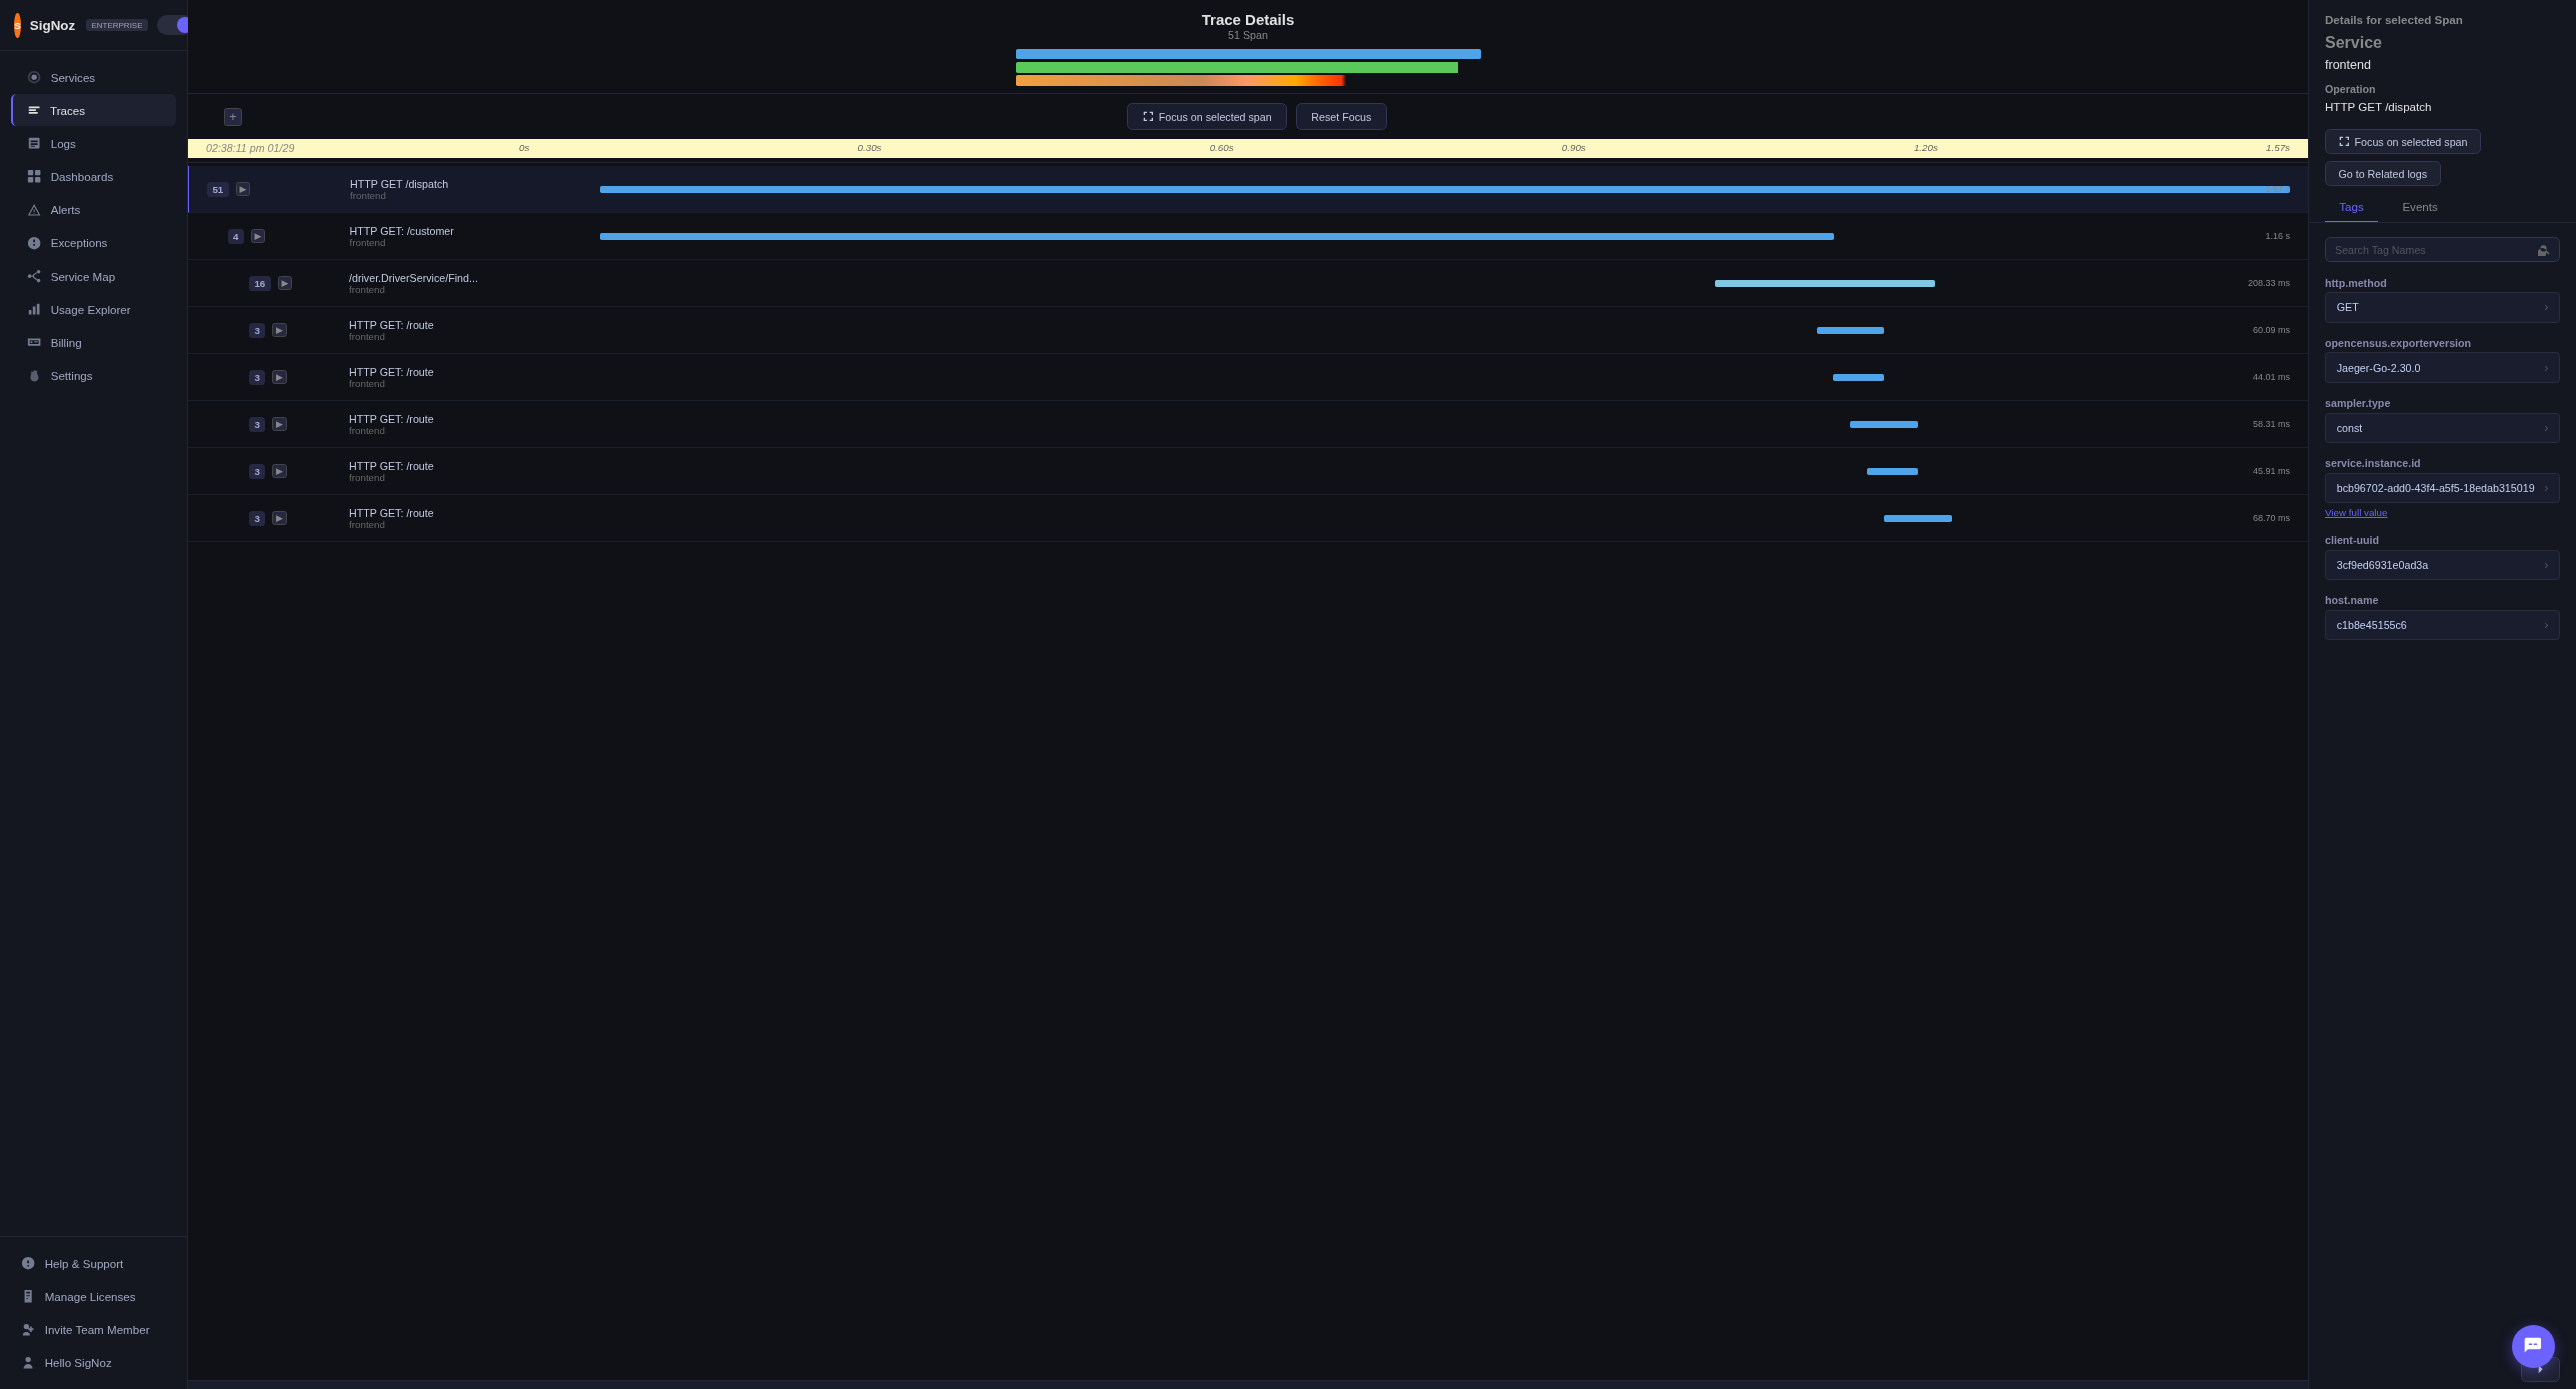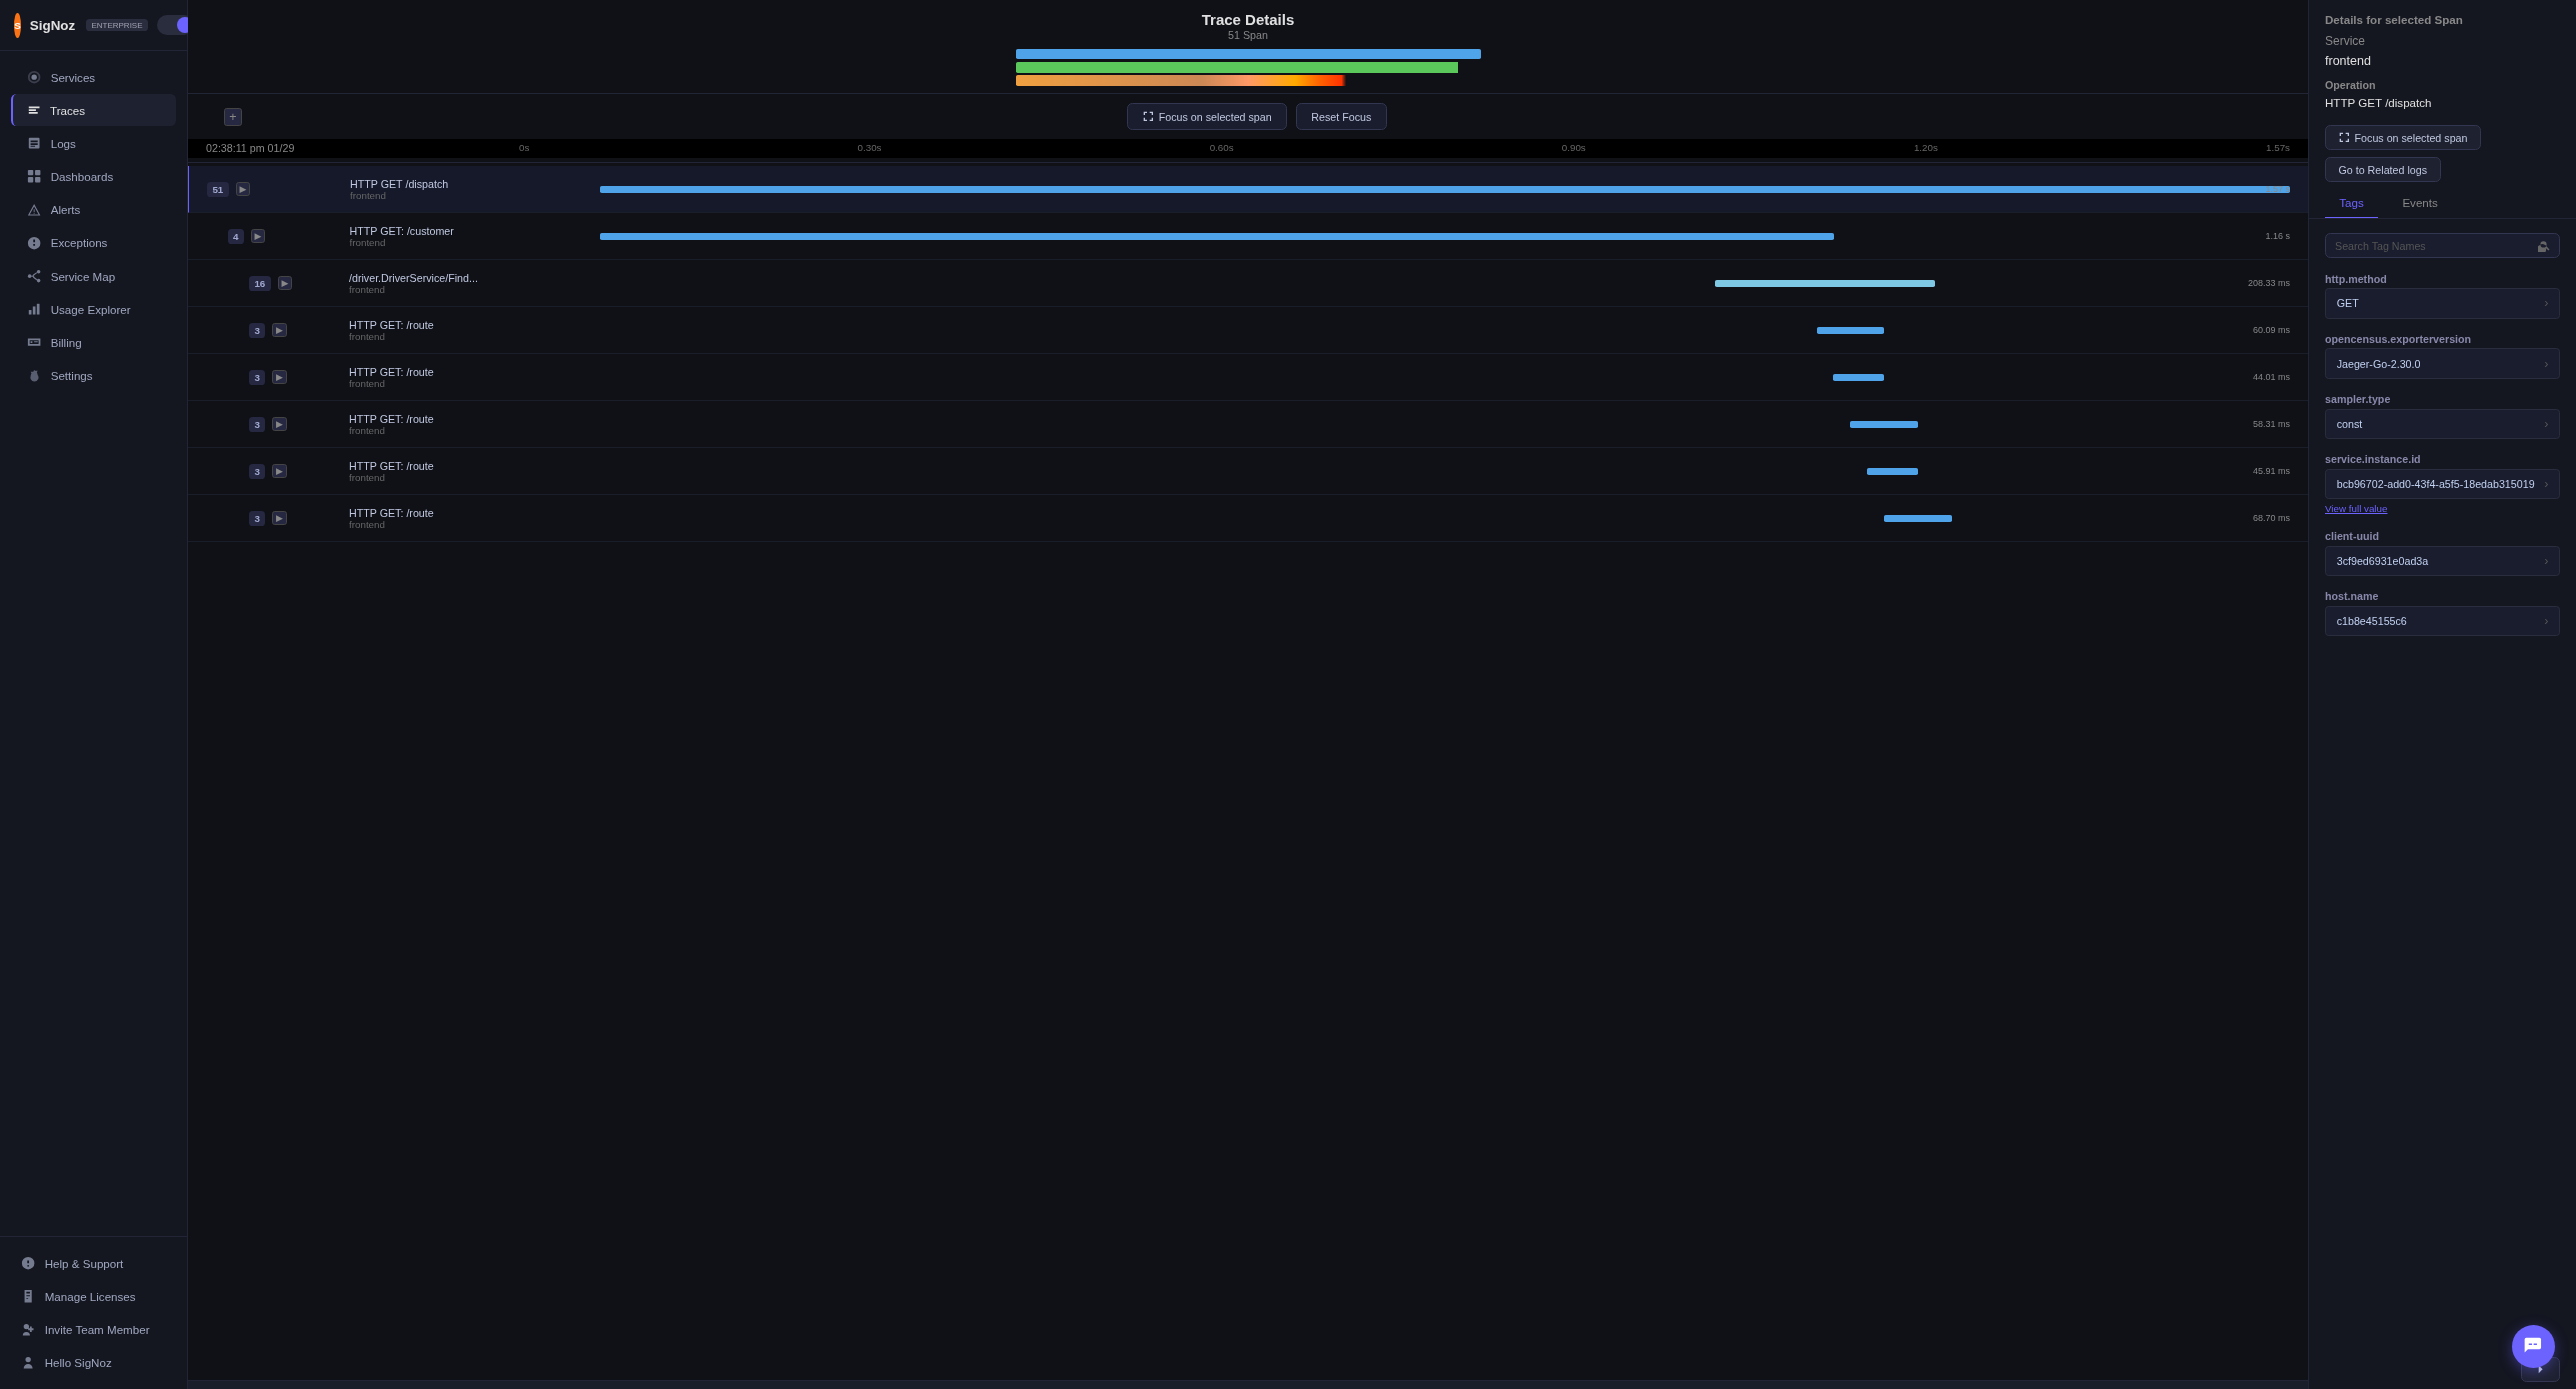--- a/index.html
+++ b/index.html
@@ -249,24 +249,24 @@
       flex-direction: column;
       overflow: hidden;
     }
     .panel-title {
       font-size: 11.6px;
       font-weight: 600;
       color: #888;
       padding: 12.5px 16px 7.2px;
     }
     .panel-service-label {
-      font-size: 12px;
+      font-size: 16px;
       color: #888;
       padding: 1.8px 16px;
-      font-weight: 400;
+      font-weight: 700;
     }
     .panel-service-value {
       font-size: 12.5px;
       color: #e0e0e0;
       padding: 3.6px 16px 9px;
     }
     .panel-op-label {
       font-size: 10.7px;
       color: #888;
       padding: 1.8px 16px;
@@ -546,21 +546,21 @@
           <path d="M1 1h5v2H3v3H1V1zm14 0v5h-2V3h-3V1h5zm0 14h-5v-2h3v-3h2v5zM1 15v-5h2v3h3v2H1z"></path>
         </svg>
       <span>Focus on selected span</span>
     </button>
     <button class="btn-reset">
       <span>Reset Focus</span>
     </button>
     <div style="flex:1;"></div>
   </div>
 
-  <div style="display:flex; padding: 0 18px; background: #000000;">
+  <div style="display:flex; padding: 0 18px; background: #fef9c3; font-style: italic;">
     <div style="width:313px; min-width:313px; font-size:10.7px; color:#888; padding: 3.6px 0;">02:38:11 pm 01/29</div>
     <div style="flex:1; display:flex; justify-content:space-between; font-size:9.8px; color:#666; padding: 3.6px 0;">
       <span>0s</span>
       <span>0.30s</span>
       <span>0.60s</span>
       <span>0.90s</span>
       <span>1.20s</span>
       <span>1.57s</span>
     </div>
   </div>

